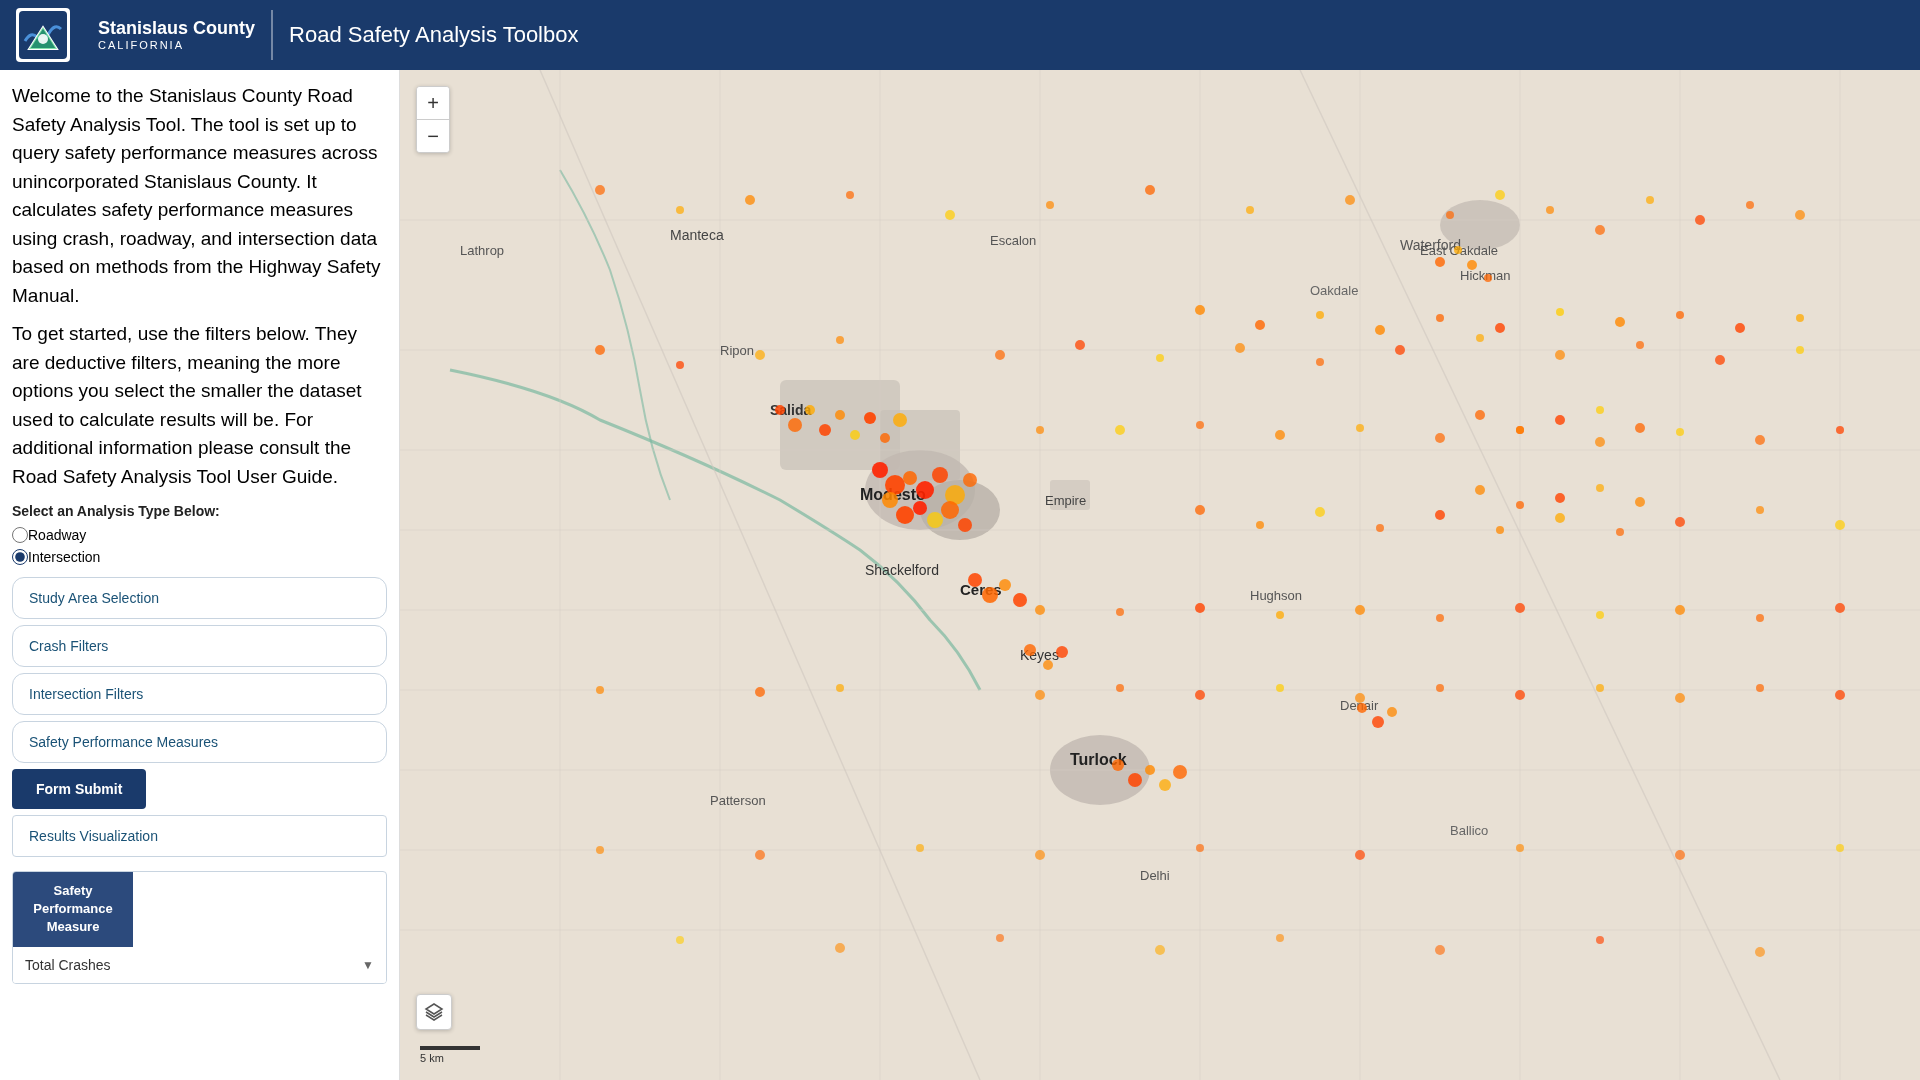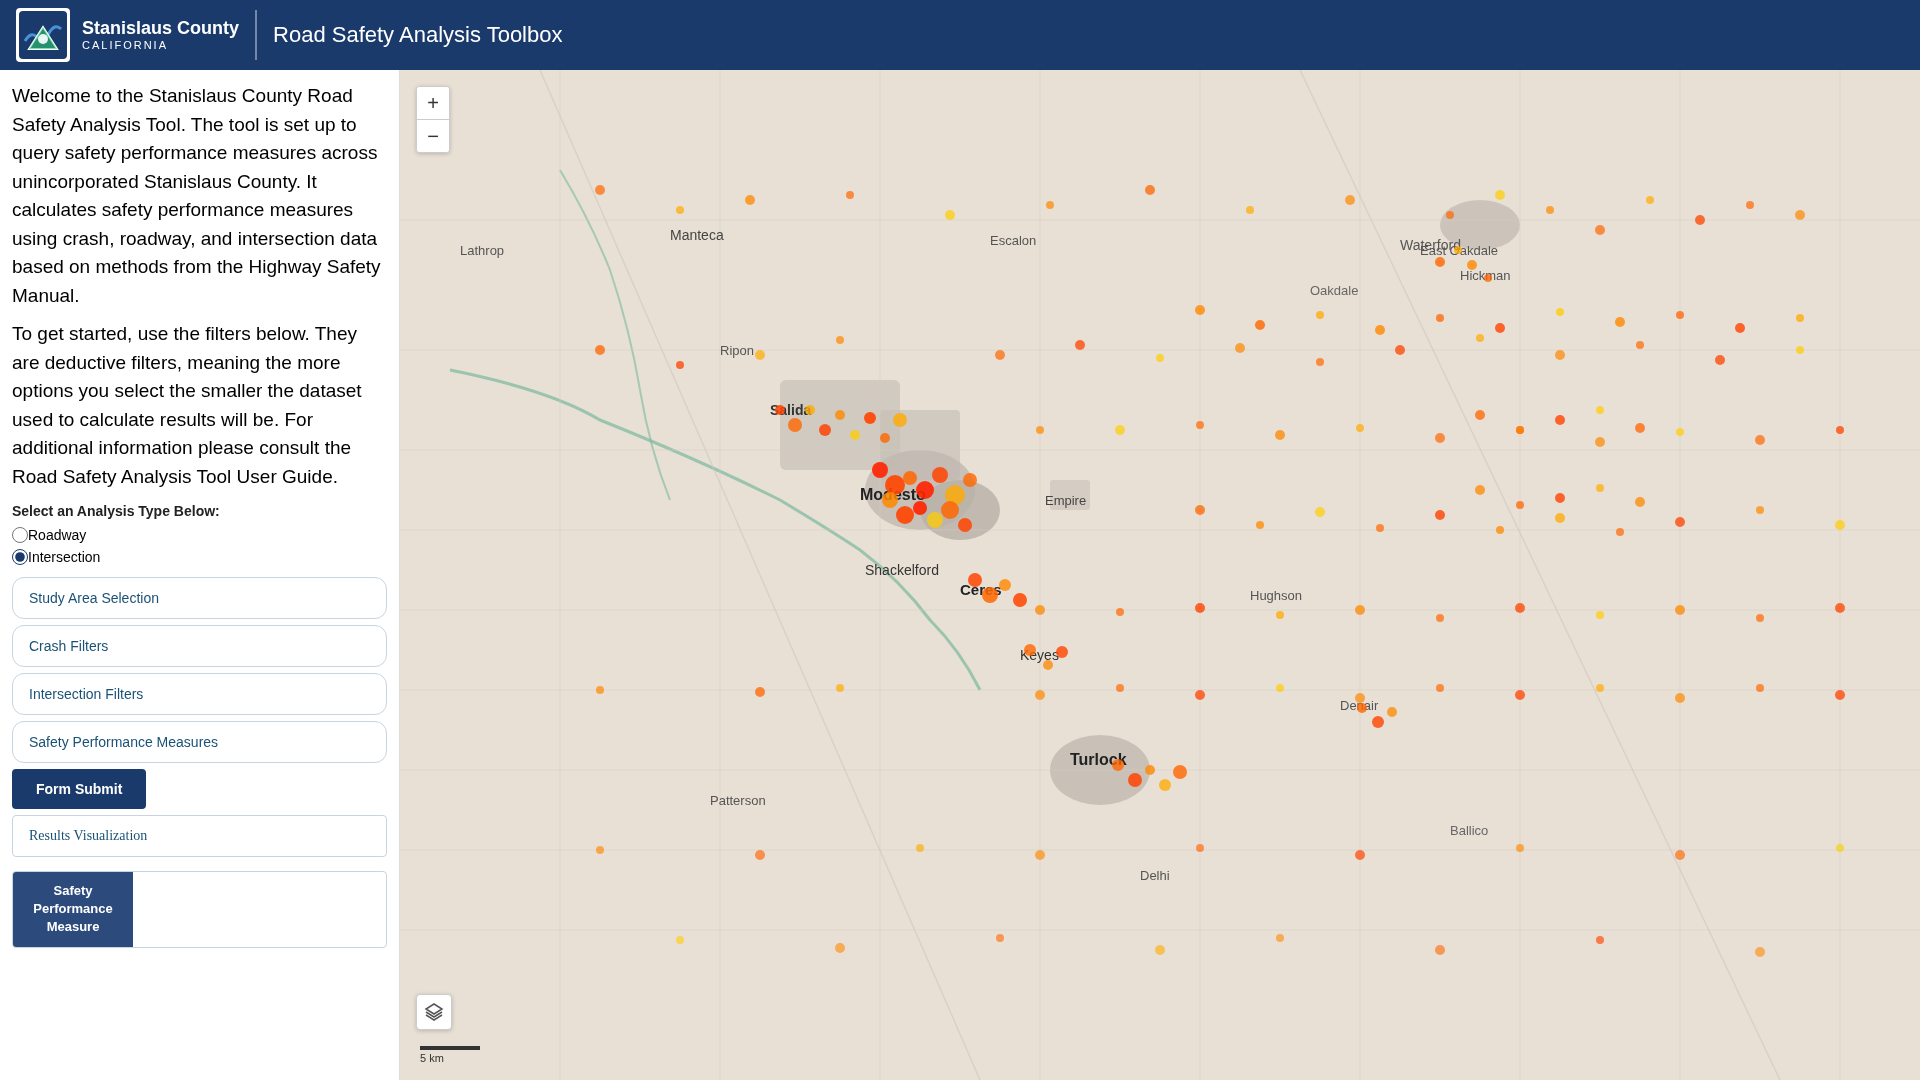--- a/index.html
+++ b/index.html
@@ -11,21 +11,21 @@
       color: white;
       display: flex;
       align-items: center;
       padding: 8px 16px;
       height: 70px;
       flex-shrink: 0;
     }
     #logo-area {
       display: flex;
       align-items: center;
-      gap: 12px;
+      gap: 28px;
     }
     #logo-icon {
       width: 54px;
       height: 54px;
       background: white;
       border-radius: 4px;
       display: flex;
       align-items: center;
       justify-content: center;
       flex-shrink: 0;
@@ -125,21 +125,20 @@
       background: white;
       border: 1px solid #c8d4e0;
       border-radius: 4px;
       padding: 12px 16px;
       text-align: left;
       font-size: 14px;
       color: #1a5276;
       cursor: pointer;
       margin-bottom: 6px;
       font-weight: 500;
-      font-family: Liberation Serif, serif;
     }
 
     
     #spm-widget {
       display: flex;
       align-items: stretch;
       margin-top: 8px;
       border: 1px solid #c8d4e0;
       border-radius: 4px;
       overflow: hidden;
@@ -308,20 +307,24 @@
       <button class="accordion-btn">Safety Performance Measures</button>
     </div>
 
     <button id="form-submit-btn">Form Submit</button>
 
     <button id="results-viz-btn">Results Visualization</button>
 
     
     <div id="spm-widget">
       <div id="spm-label-box">Safety Performance Measure</div>
+      <div id="spm-dropdown-box">
+        <span>Total Crashes</span>
+        <span class="dropdown-arrow">▼</span>
+      </div>
     </div>
 
   </div>
 
   <div id="map-area">
 
     
     <svg id="map-svg" viewBox="0 0 1520 1010" xmlns="http://www.w3.org/2000/svg" preserveAspectRatio="xMidYMid slice">
 
       <rect width="1520" height="1010" fill="#e8e0d4"></rect>

